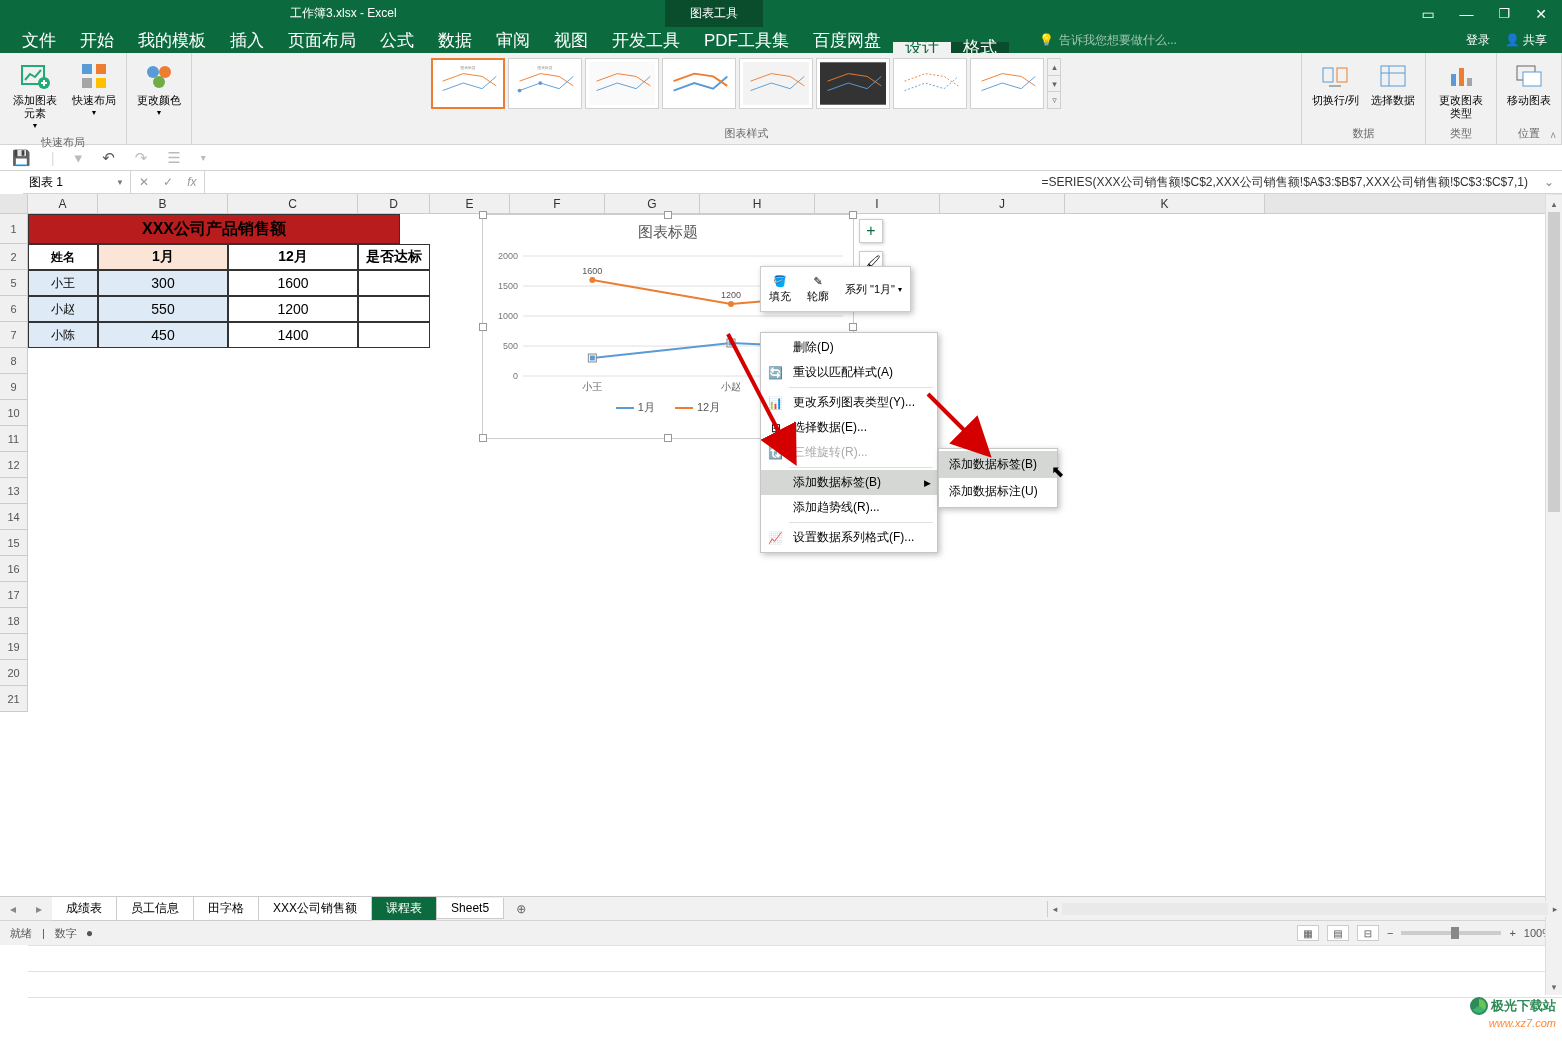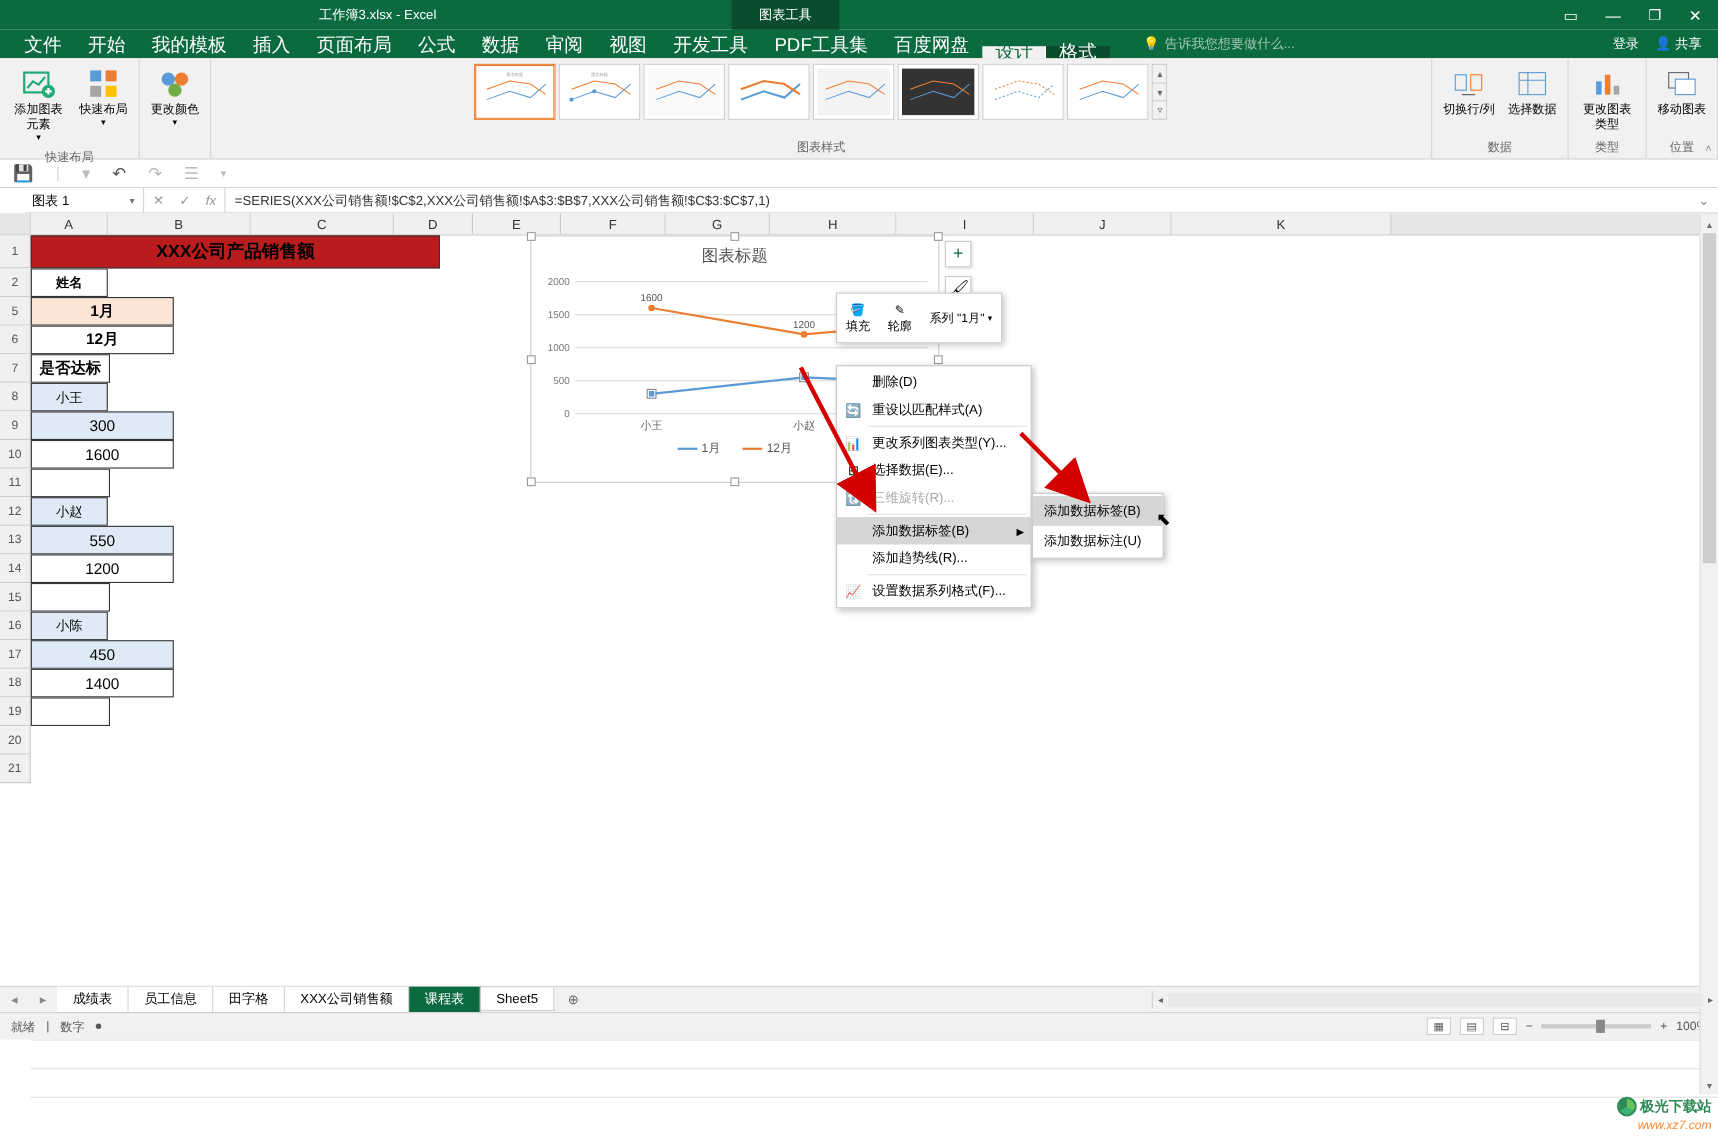--- a/index.html
+++ b/index.html
@@ -41,37 +41,37 @@
 
 .qat { height: 26px; border-bottom: 1px solid #d4d4d4; display: flex; align-items: center; padding-left: 12px; gap: 20px; background: #fff; }
 .qat span { color: #555; font-size: 15px; cursor: pointer; }
 .qat .sep { color: #ddd; }
 
 
 .formula-bar { height: 23px; border-bottom: 1px solid #d4d4d4; display: flex; align-items: center; background: #fff; margin-left: 23px; }
 .name-box { width: 108px; border-right: 1px solid #d4d4d4; padding: 0 6px; display: flex; align-items: center; justify-content: space-between; font-size: 12px; height: 100%; }
 .name-box .dd { font-size: 8px; color: #777; }
 .fb-btns { display: flex; border-right: 1px solid #d4d4d4; height: 100%; align-items: center; padding: 0 8px; gap: 14px; color: #999; font-size: 12px; }
-.fb-input { flex: 1; padding: 0 8px; font-size: 12px; color: #333; }
+.fb-input { flex: 1; padding: 0 8px; font-size: 12px; color: #333; text-align: right; }
 .fb-expand { padding: 0 8px; color: #888; cursor: pointer; }
 
 
 .grid-area { position: relative; background: #fff; height: 702px; }
 .col-headers { display: flex; height: 20px; border-bottom: 1px solid #ccc; background: #e6e6e6; }
 .corner { width: 28px; border-right: 1px solid #ccc; background: #e6e6e6; }
 .ch { border-right: 1px solid #ccc; display: flex; align-items: center; justify-content: center; font-size: 12px; color: #333; background: #f0f0f0; }
 .grid-body { display: flex; position: relative; }
 .row-headers { width: 28px; }
 .rh { height: 26px; border-bottom: 1px solid #ccc; border-right: 1px solid #ccc; display: flex; align-items: center; justify-content: center; font-size: 11px; color: #555; background: #f0f0f0; }
 .cells { position: relative; flex: 1; }
 
 
 .data-table { position: absolute; left: 0; top: 0; }
 .dt-title { width: 372px; height: 30px; border: 1.5px solid #333; display: flex; align-items: center; justify-content: center; font-weight: bold; font-size: 16px; background: #b91c1c; }
-.dt-row { display: flex; flex-direction: column; }
+.dt-row { display: flex; }
 .dt-cell { border: 1px solid #333; display: flex; align-items: center; justify-content: center; height: 26px; font-size: 14px; background: #fff; }
 .dt-cell.hdr { font-weight: bold; }
 .dt-cell.name { width: 70px; font-size: 12px; }
 .dt-cell.v { width: 130px; }
 .dt-cell.achieved { width: 72px; }
 .dt-cell.c1sel { background: #fbe5d6; }
 .dt-cell.csel { background: #deeaf6; }
 .gridlines { position: absolute; inset: 0; z-index: -1; }
 .gl-row { height: 26px; border-bottom: 1px solid #e0e0e0; }
 .gl-row.first { height: 30px; }

